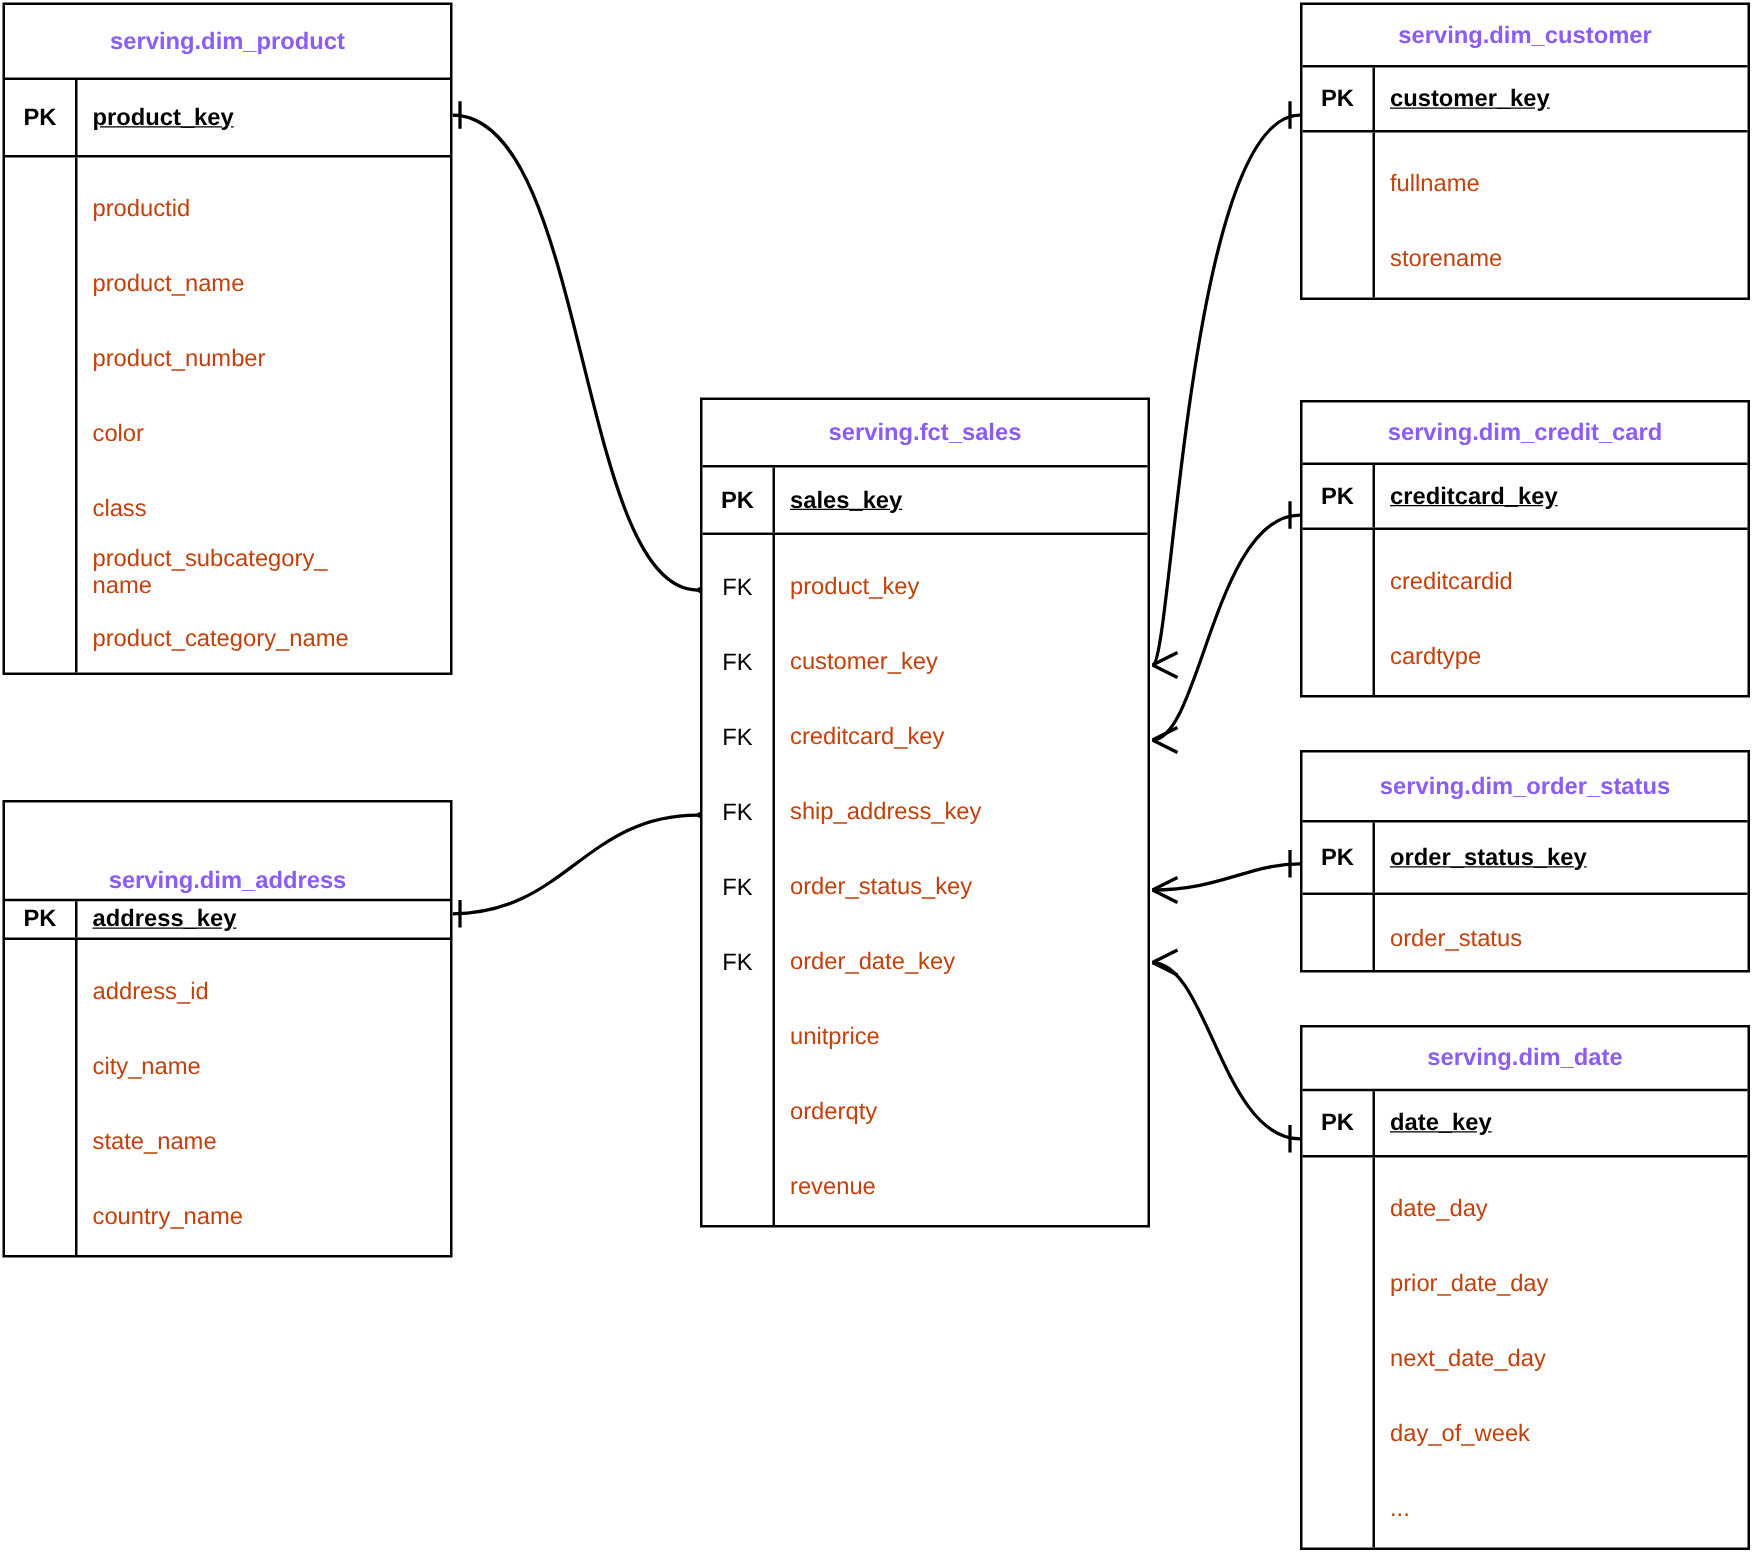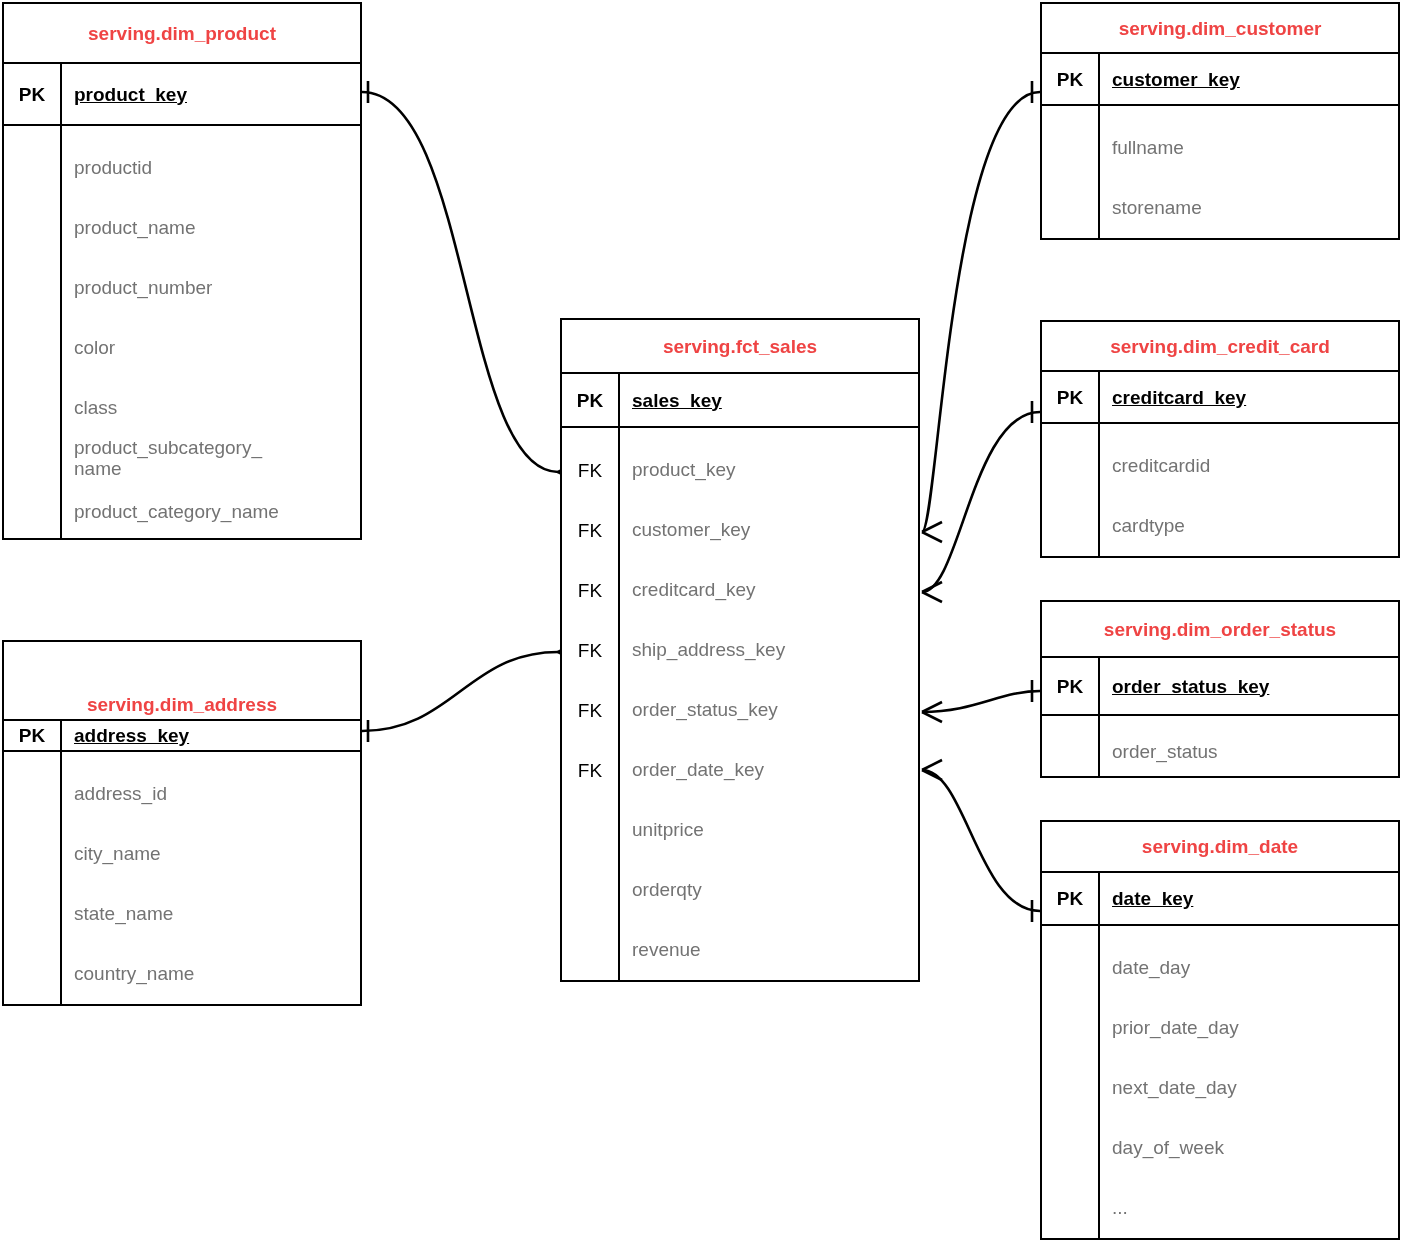--- a/index.html
+++ b/index.html
@@ -29,21 +29,21 @@
     border: 2px solid #000000;
     background: #ffffff;
     display: flex;
     flex-direction: column;
   }
   .ent-title {
     box-sizing: border-box;
     text-align: center;
     font-weight: bold;
     font-size: 19px;
-    color: #ef4444;
+    color: #8b5cf6;
     line-height: 1;
     display: flex;
     align-items: center;
     justify-content: center;
     border-bottom: 2px solid #000000;
   }
   .ent-pkrow {
     box-sizing: border-box;
     display: flex;
     border-bottom: 2px solid #000000;
@@ -90,21 +90,21 @@
     font-size: 19px;
     color: #000000;
     line-height: 1;
     display: flex;
     align-items: center;
     justify-content: center;
     width: 100%;
   }
   .attr {
     font-size: 19px;
-    color: #737373;
+    color: #c2410c;
     padding-left: 12px;
     line-height: 1.12;
     display: flex;
     align-items: center;
   }
   .attr.two-line {
     line-height: 1.08;
     display: block;
   }
   .spacer { width: 100%; }

